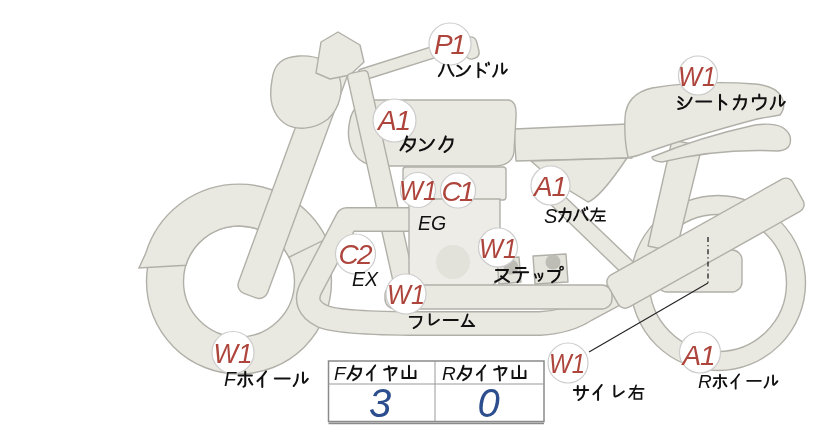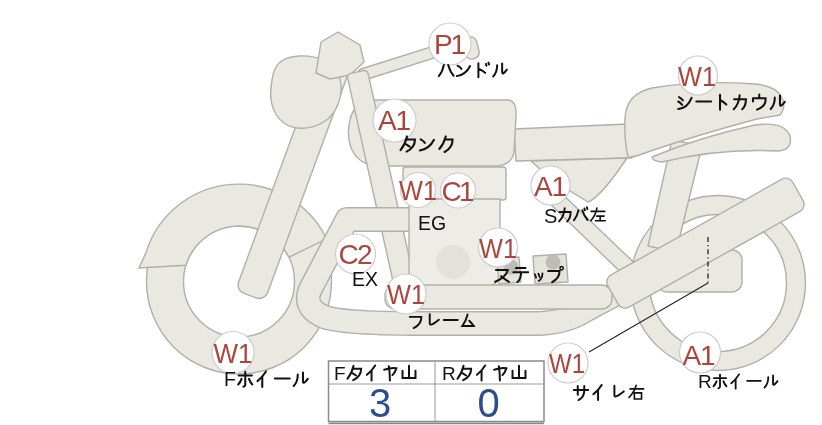--- a/index.html
+++ b/index.html
@@ -1,16 +1,16 @@
 <!DOCTYPE html>
 <html><head>
 <meta charset="utf-8">
 <style>
 html,body{margin:0;padding:0;background:#fff;}
-#c{position:relative;width:822px;height:425px;overflow:hidden;}
+#c{position:relative;width:822px;height:425px;overflow:hidden;font-style:italic;}
 svg{position:absolute;left:0;top:0;font-family:"Liberation Sans",sans-serif;}
 </style>
 </head>
 <body>
 <div id="c">
 <svg width="822" height="425" viewBox="0 0 822 425">
 <defs>
 <g id="k-ha">
           <path fill="none" stroke="#111" stroke-width="11" stroke-linecap="round" d="M38,22 C34,46 24,68 10,84 M62,22 C70,48 80,68 92,82"></path>
         </g>

